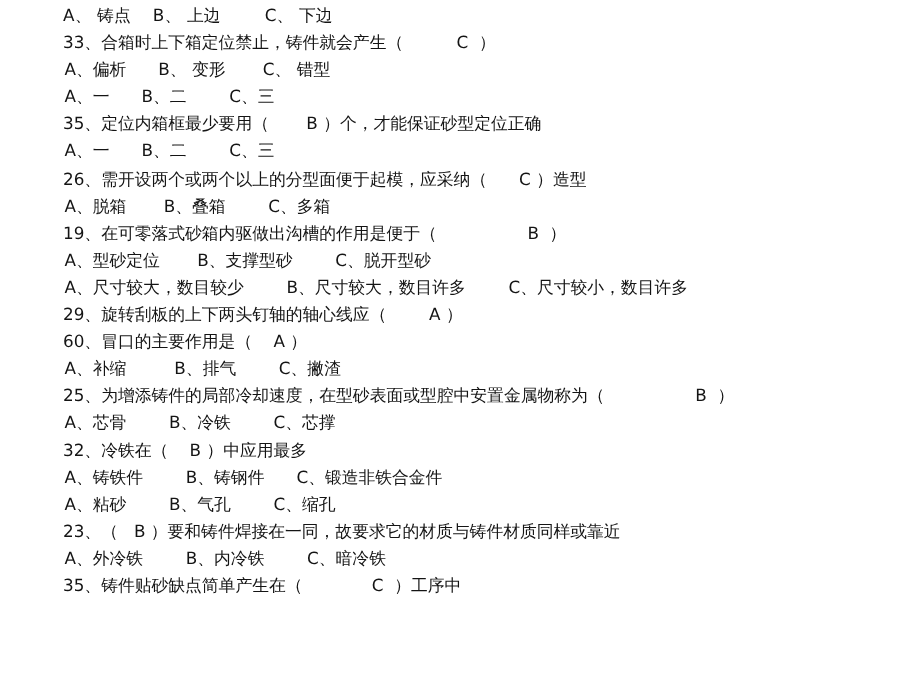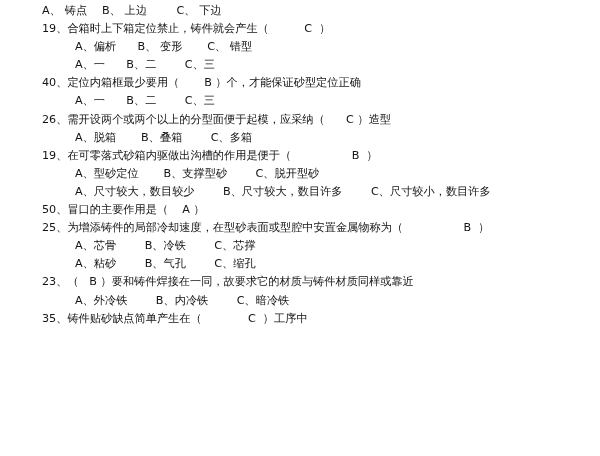--- a/index.html
+++ b/index.html
@@ -37,44 +37,47 @@
     line-height: 18.1px;
     white-space: pre;
     color: #141414;
   }
   .opt-line {
     font-size: 11.2px;
     line-height: 18.1px;
     white-space: pre;
     color: #141414;
     padding-left: 1px;
-    margin-left: 32px;
   }
   .blur {
     filter: blur(0.12px);
   }
 </style>
 </head>
 <body>
 
 <div id="page">
   <div class="doc-body">
     <div class="line blur">A、 铸点    B、 上边        C、 下边</div>
-    <div class="q-line blur">19、合箱时上下箱定位禁止，铸件就会产生（          C  ）</div>
+    <div class="q-line blur">33、合箱时上下箱定位禁止，铸件就会产生（          C  ）</div>
     <div class="opt-line blur">A、偏析      B、 变形       C、 错型</div>
     <div class="opt-line blur">A、一      B、二        C、三</div>
-    <div class="q-line blur">40、定位内箱框最少要用（       B ）个，才能保证砂型定位正确</div>
+    <div class="q-line blur">35、定位内箱框最少要用（       B ）个，才能保证砂型定位正确</div>
     <div class="opt-line blur">A、一      B、二        C、三</div>
     <div class="q-line blur">26、需开设两个或两个以上的分型面便于起模，应采纳（      C ）造型</div>
     <div class="opt-line blur">A、脱箱       B、叠箱        C、多箱</div>
     <div class="q-line blur">19、在可零落式砂箱内驱做出沟槽的作用是便于（                 B  ）</div>
     <div class="opt-line blur">A、型砂定位       B、支撑型砂        C、脱开型砂</div>
     <div class="opt-line blur">A、尺寸较大，数目较少        B、尺寸较大，数目许多        C、尺寸较小，数目许多</div>
-    <div class="q-line blur">50、冒口的主要作用是（    A ）</div>
+    <div class="q-line blur">29、旋转刮板的上下两头钉轴的轴心线应（        A ）</div>
+    <div class="q-line blur">60、冒口的主要作用是（    A ）</div>
+    <div class="opt-line blur">A、补缩         B、排气        C、撇渣</div>
     <div class="q-line blur">25、为增添铸件的局部冷却速度，在型砂表面或型腔中安置金属物称为（                 B  ）</div>
     <div class="opt-line blur">A、芯骨        B、冷铁        C、芯撑</div>
+    <div class="q-line blur">32、冷铁在（    B ）中应用最多</div>
+    <div class="opt-line blur">A、铸铁件        B、铸钢件      C、锻造非铁合金件</div>
     <div class="opt-line blur">A、粘砂        B、气孔        C、缩孔</div>
     <div class="q-line blur">23、（   B ）要和铸件焊接在一同，故要求它的材质与铸件材质同样或靠近</div>
     <div class="opt-line blur">A、外冷铁        B、内冷铁        C、暗冷铁</div>
     <div class="q-line blur">35、铸件贴砂缺点简单产生在（             C  ）工序中</div>
 
   </div>
 </div>
 
 </body></html>

